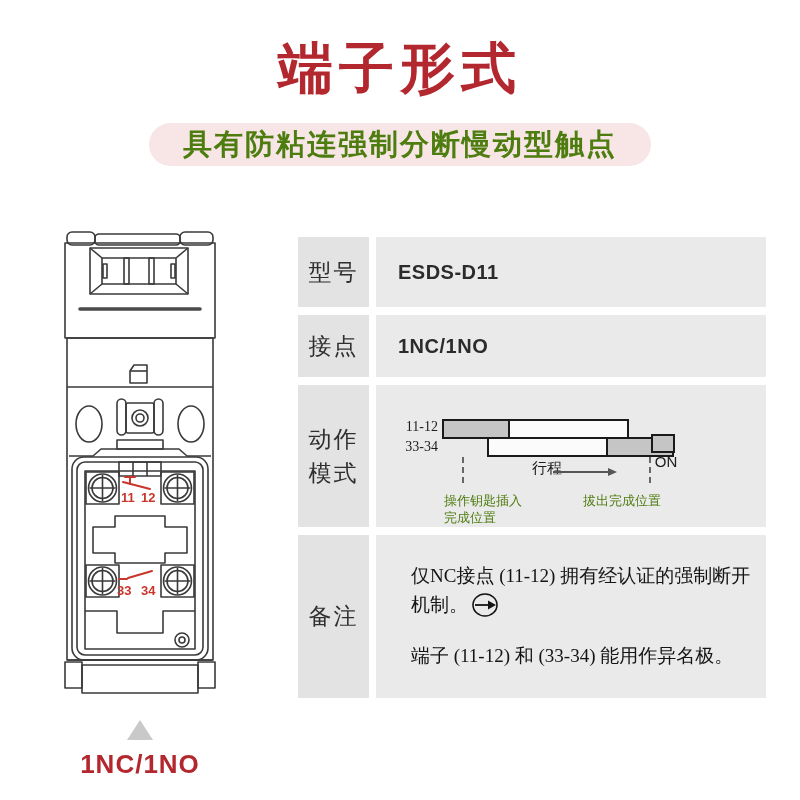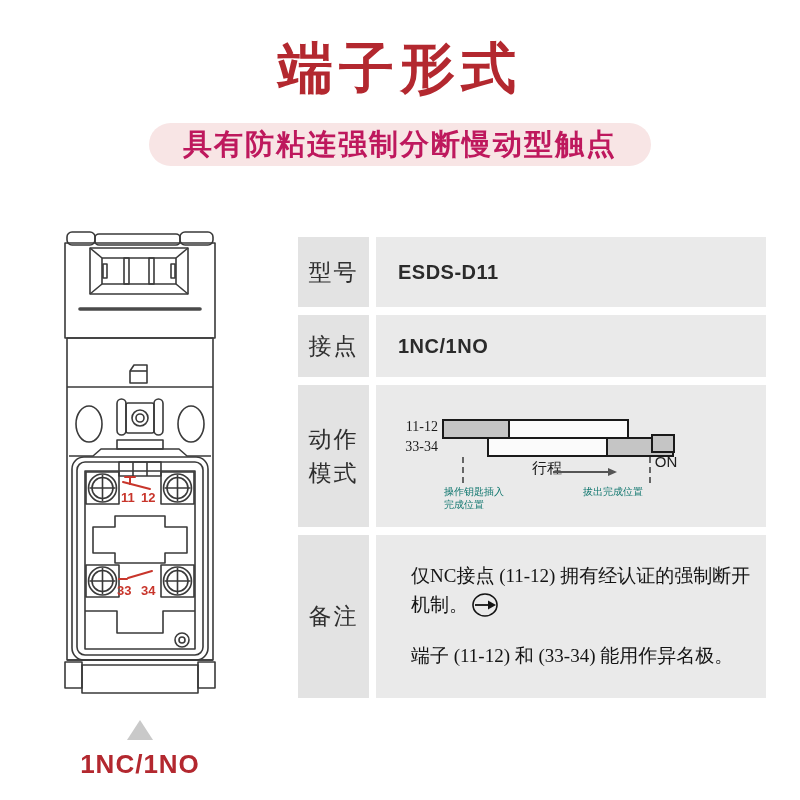--- a/index.html
+++ b/index.html
@@ -5,21 +5,21 @@
   html,body{margin:0;padding:0;background:#fff;}
   .page{position:relative;width:800px;height:800px;background:#fff;overflow:hidden;
         font-family:"Liberation Sans",sans-serif;}
 
   
   .title{position:absolute;top:32px;left:0;width:800px;text-align:center;
          font-size:55px;font-weight:900;letter-spacing:6px;color:#b3282f;}
   .subtitle-wrap{position:absolute;top:123px;left:0;width:800px;text-align:center;}
   .subtitle{display:inline-block;background:#f8e5e5;border-radius:22px;
             padding:0 34px;line-height:43px;height:43px;
-            font-size:29px;font-weight:700;letter-spacing:2px;color:#be185d;}
+            font-size:29px;font-weight:700;letter-spacing:2px;color:#4d7c0f;}
 
   
   .drawing{position:absolute;left:55px;top:225px;width:170px;}
   .drawing svg{display:block;}
   .ln{stroke:#3a3a3a;fill:none;stroke-width:1.6;stroke-linejoin:round;}
   .thick{stroke:#4a4a4a;stroke-width:3.6;stroke-linecap:round;}
   .red{stroke:#c8352b;stroke-width:2;stroke-linecap:round;fill:none;}
   .rtxt{fill:#c8352b;stroke:none;font:bold 13px "Liberation Sans",sans-serif;}
   .tri{width:0;height:0;margin:23px auto 0 auto;
        border-left:13px solid transparent;border-right:13px solid transparent;
@@ -48,21 +48,21 @@
   .crow + .crow .tbar{margin-top:-2px;}
   .crow + .crow{margin-top:0;gap:45px;}
   .seg{position:absolute;top:0;bottom:0;background:#c5c5c5;box-sizing:border-box;}
   .clower{position:relative;height:64px;}
   .dash{position:absolute;top:0;height:26px;border-left:2px dashed #666;}
   .dash.l{left:64px;} .dash.r{left:251px;}
   .axis-label{position:absolute;left:134px;top:2px;font-size:15px;color:#1c1c1c;}
   .axis-arrow{position:absolute;left:155px;top:14px;width:62px;border-top:2px solid #555;}
   .axis-arrow::after{content:'';position:absolute;right:-2px;top:-5px;
         border-left:9px solid #555;border-top:4px solid transparent;border-bottom:4px solid transparent;}
-  .pos-label{position:absolute;top:28px;font-size:10px;line-height:1.3;color:#0f766e;white-space:pre-line;}
+  .pos-label{position:absolute;top:36px;font-size:13px;line-height:1.3;color:#4d7c0f;white-space:pre-line;}
   .pos-label.start{left:46px;} .pos-label.end{left:185px;}
   .legend{position:absolute;left:275px;top:49px;display:flex;align-items:center;flex-direction:column;}
   .lbox{width:20px;height:15px;background:#c5c5c5;border:2px solid #1a1a1a;margin-right:6px;}
   .legend span.ltxt{font-size:15px;color:#1c1c1c;}
 
   
   .vcell.remarkcell{flex-direction:column;justify-content:center;align-items:flex-start;}
   .note{width:348px;font-family:"Liberation Serif",serif;font-size:19px;
         line-height:1.5;color:#141414;margin:13px;}
   .note + .note{margin-top:10px;}

